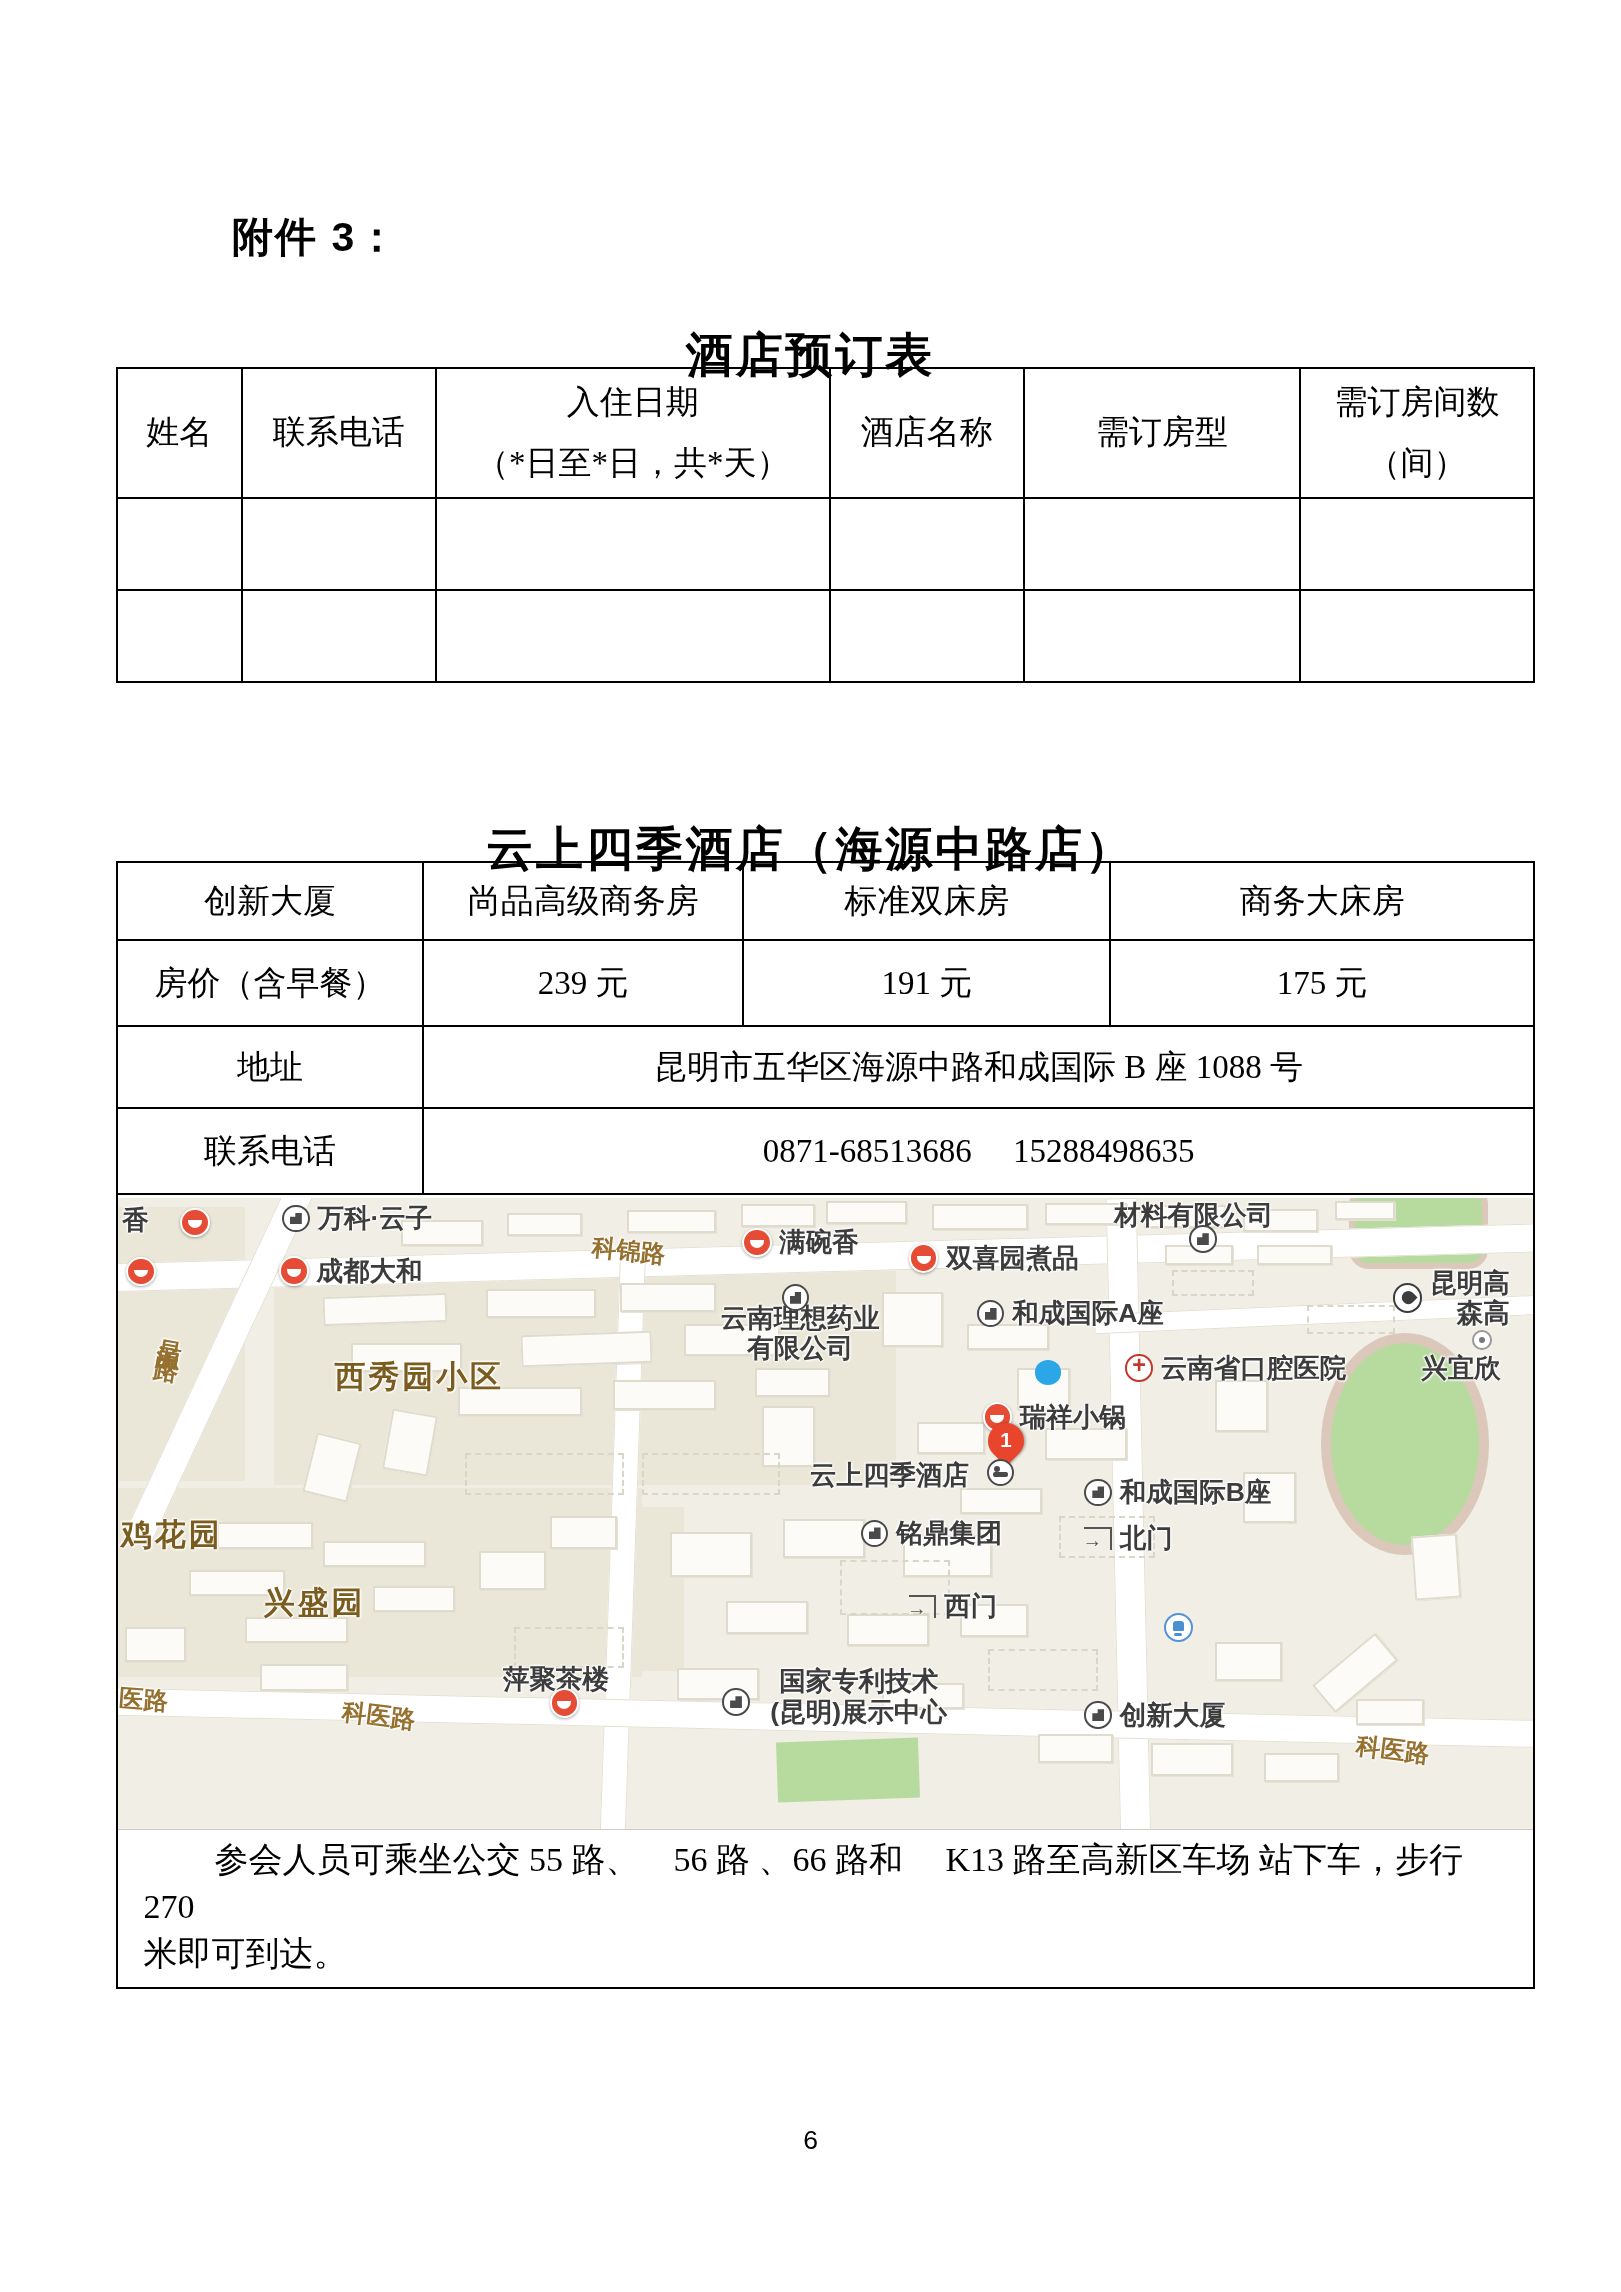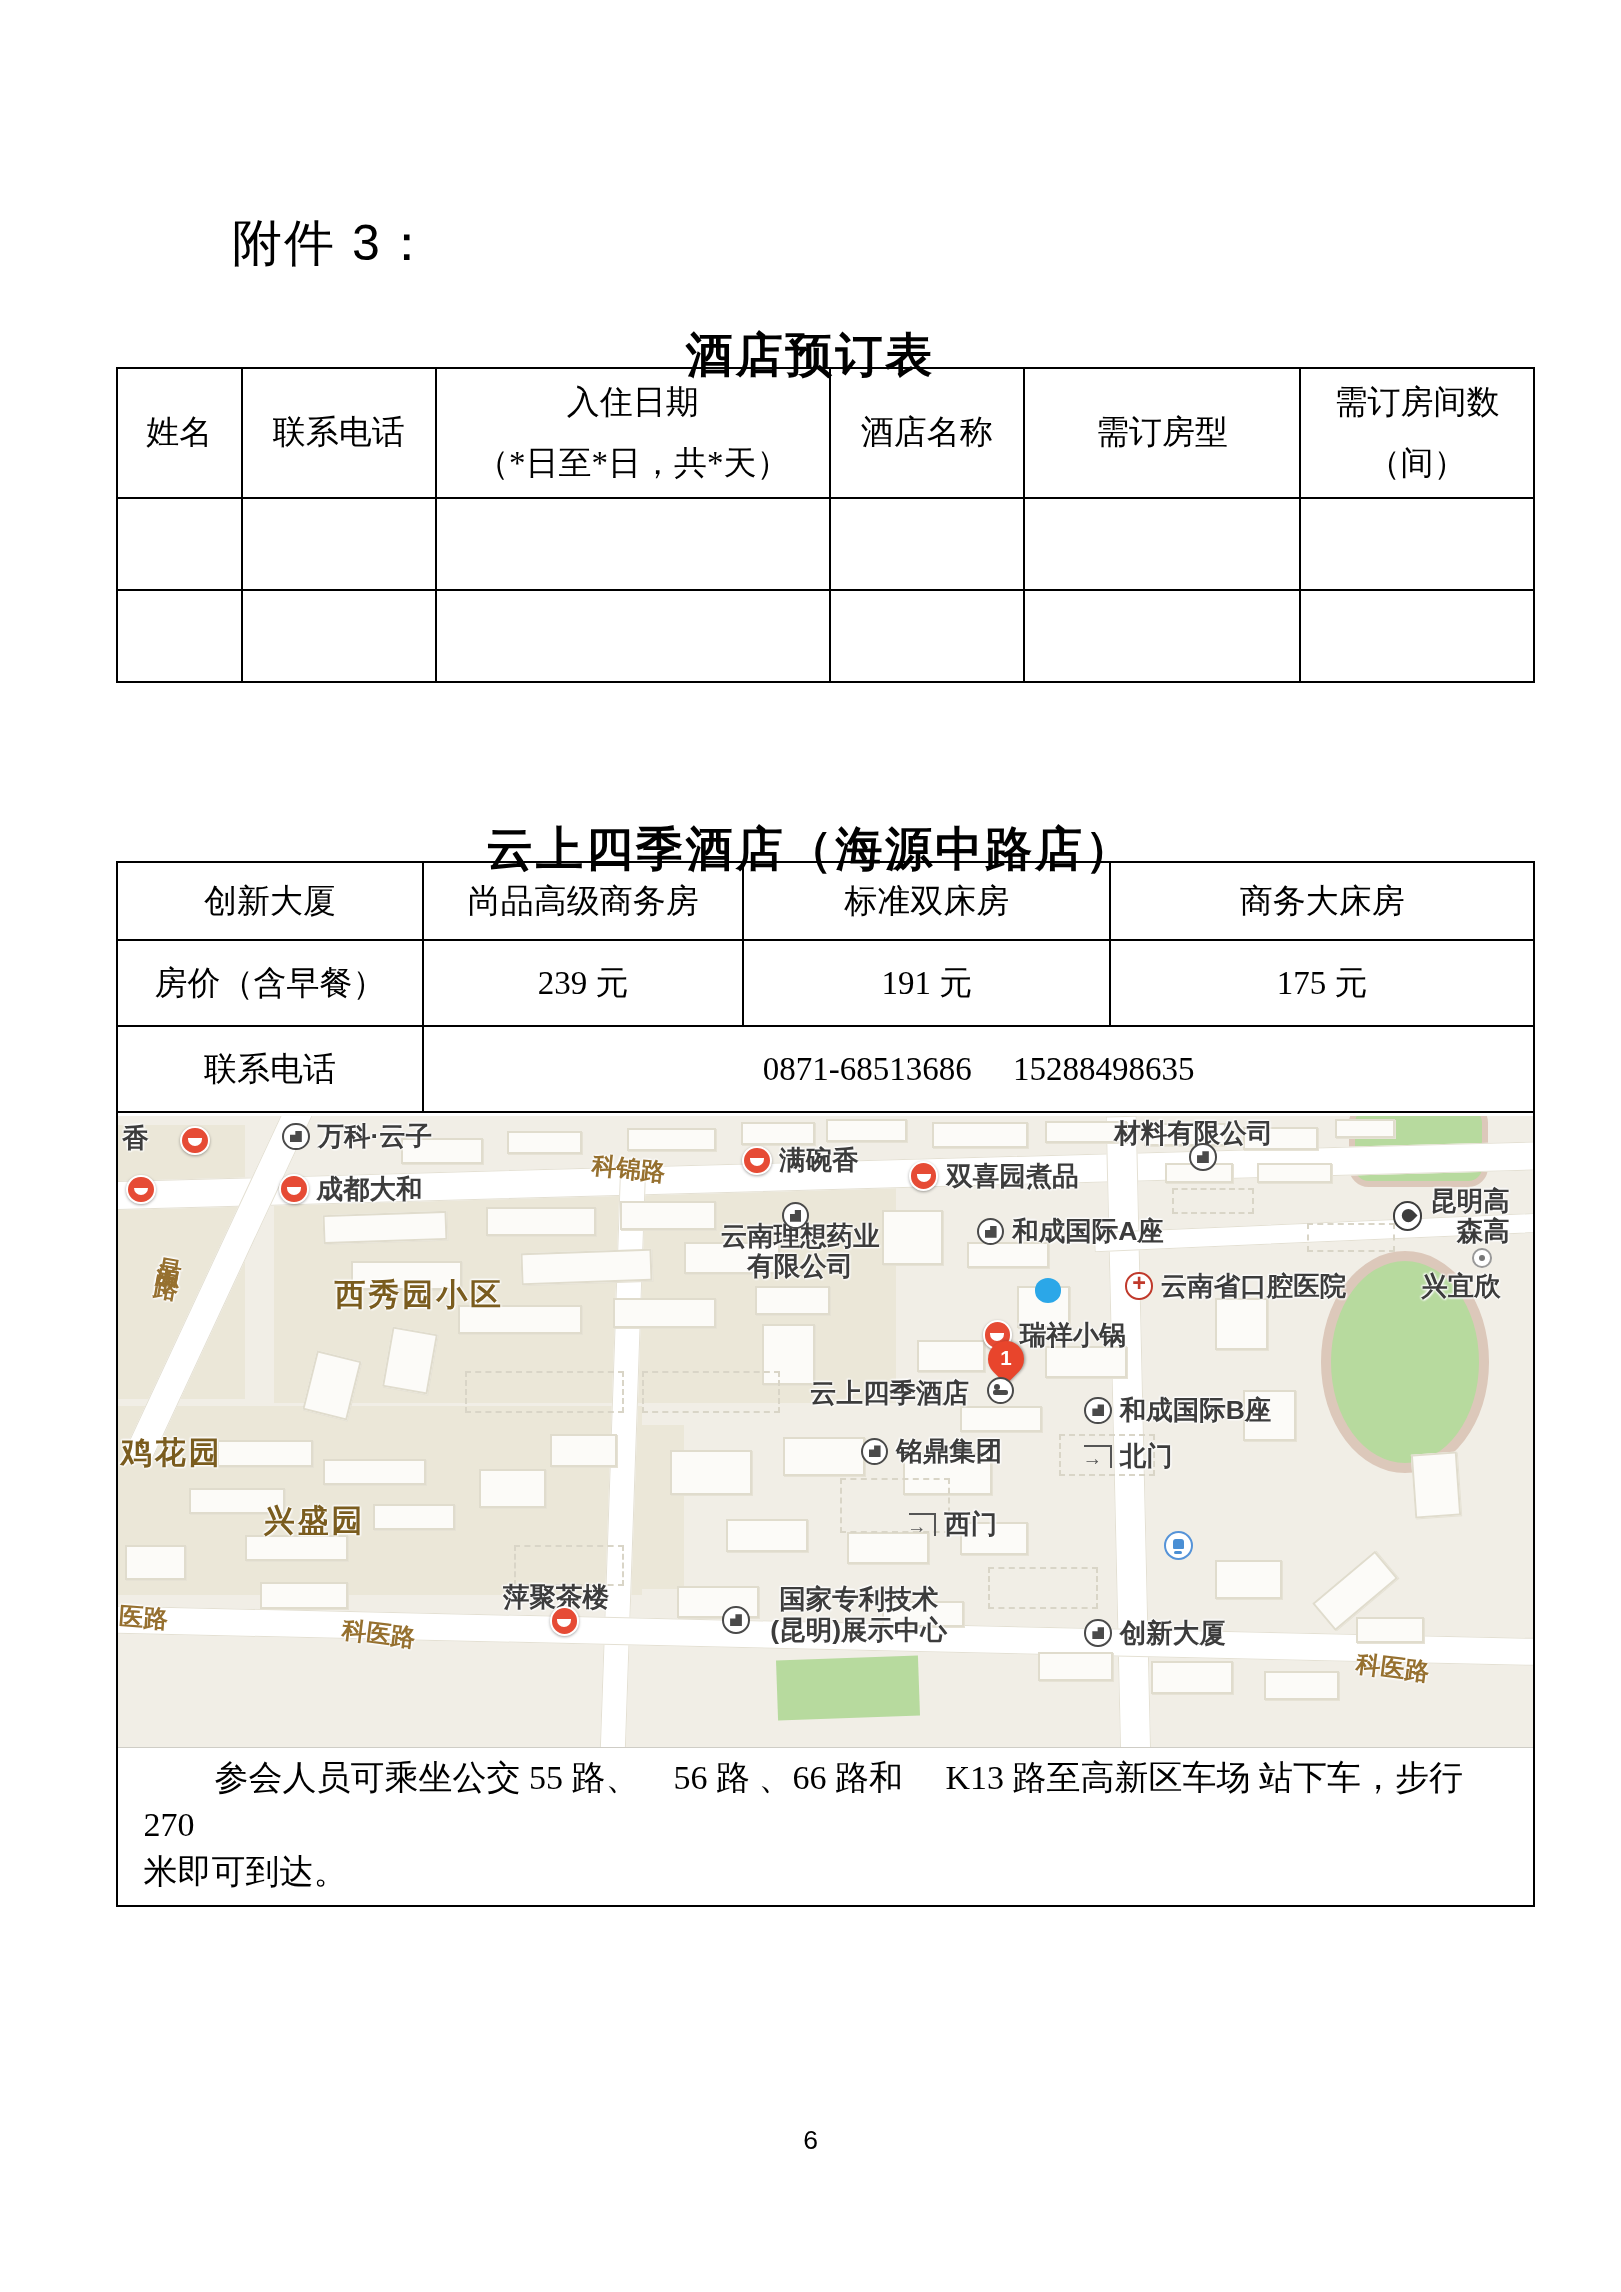--- a/index.html
+++ b/index.html
@@ -4,21 +4,21 @@
 <style>
   html,body{margin:0;padding:0;}
   body{
     width:1621px;height:2293px;background:#ffffff;position:relative;
     font-family:"Liberation Serif","DejaVu Serif",serif;color:#000;
     overflow:hidden;
   }
   .attachment{
     position:absolute;left:232px;top:210px;
     font-family:"Liberation Sans","DejaVu Sans",sans-serif;
-    font-size:50px;font-weight:400;letter-spacing:2px;
+    font-size:41px;font-weight:700;letter-spacing:2px;
   }
   .doc-title{
     position:absolute;left:0;width:100%;text-align:center;
     font-size:47px;font-weight:700;letter-spacing:2.9px;margin-top:36px;
   }
   #title1{top:288px;}
   #title2{top:782px;}
   table{border-collapse:collapse;table-layout:fixed;position:absolute;}
   td,th{
     border-left:2px solid #000;border-right:2px solid #000;
@@ -147,20 +147,24 @@
     <td>创新大厦</td>
     <td>尚品高级商务房</td>
     <td>标准双床房</td>
     <td>商务大床房</td>
   </tr>
   <tr style="height:86px;">
     <td>房价（含早餐）</td>
     <td>239 元</td>
     <td>191 元</td>
     <td>175 元</td>
+  </tr>
+  <tr style="height:82px;">
+    <td>地址</td>
+    <td colspan="3">昆明市五华区海源中路和成国际 B 座 1088 号</td>
   </tr>
   <tr style="height:86px;">
     <td>联系电话</td>
     <td colspan="3">0871-68513686　 15288498635</td>
   </tr>
   <tr>
     <td colspan="4" class="map-cell">
       <div class="map">
 
         <div class="blk" style="left:0;top:1.5%;width:9%;height:7%;"></div>

